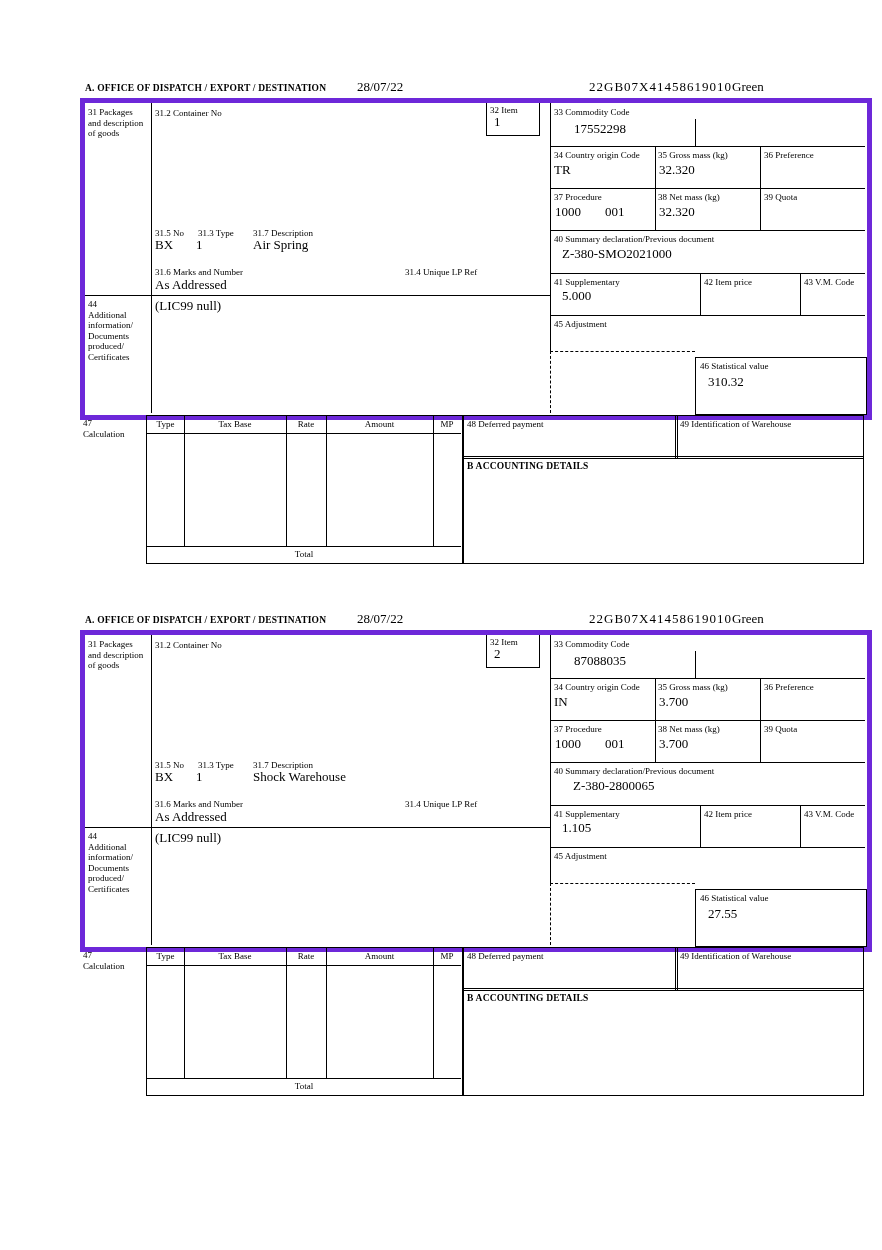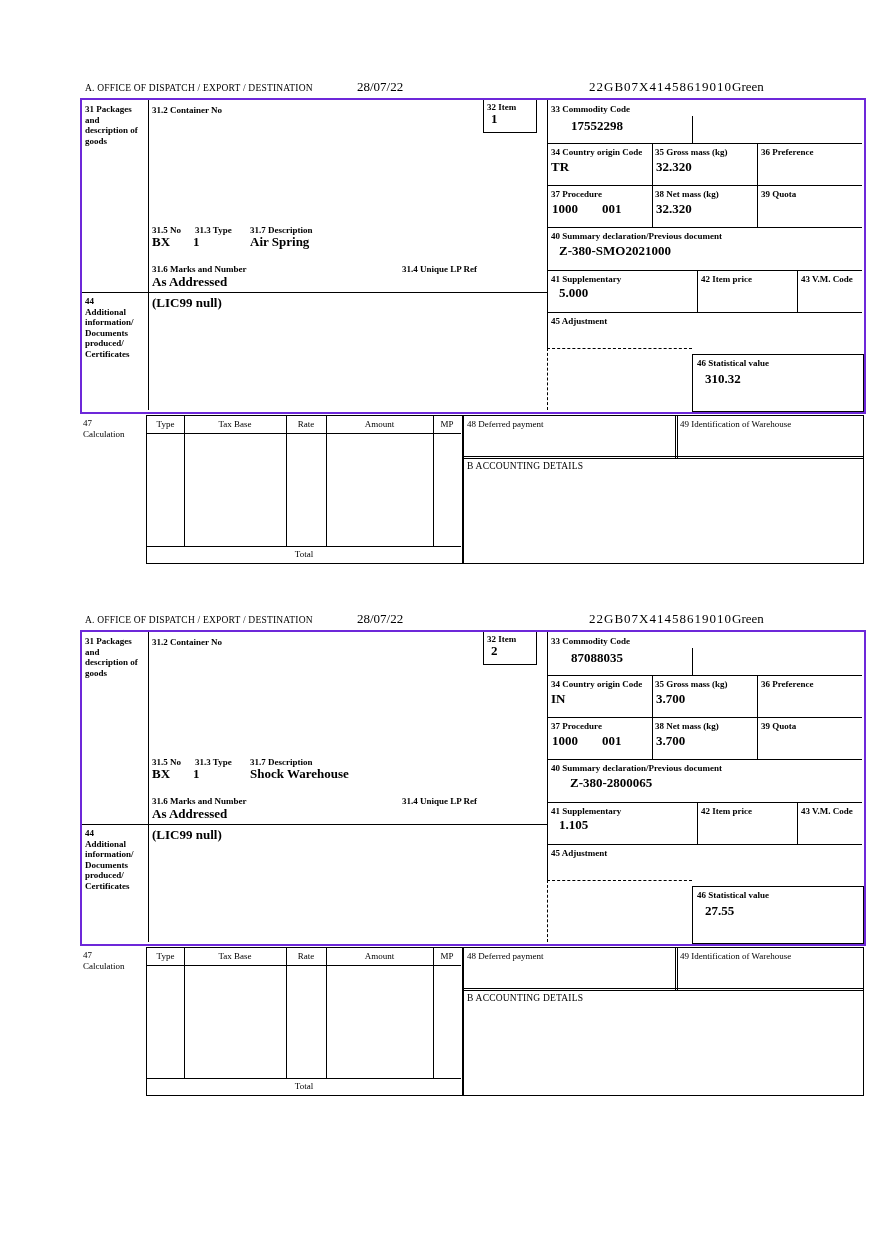--- a/index.html
+++ b/index.html
@@ -2,26 +2,26 @@
 <html><head>
 <meta charset="utf-8">
 <style>
   html,body{margin:0;padding:0;}
   body{width:882px;height:1250px;background:#ffffff;color:#000;font-family:"Liberation Serif","DejaVu Serif",serif;position:relative;overflow:hidden;}
   #page{position:absolute;inset:0;}
   .section{position:absolute;left:80px;width:783px;height:482px;}
   .abs{position:absolute;}
   .lbl{position:absolute;font-size:9px;line-height:1.18;}
   .val{position:absolute;font-size:13px;line-height:1.15;white-space:nowrap;}
-  .bold{font-weight:normal;}
+  .bold{font-weight:bold;}
   .hl{position:absolute;height:1px;background:#000;}
   .vl{position:absolute;width:1px;background:#000;}
   .hdash{position:absolute;height:0;border-top:1px dashed #000;}
   .vdash{position:absolute;width:0;border-left:1px dashed #000;}
-  .mainbox{position:absolute;left:0;top:18px;width:782px;height:312px;border:2px solid #6d28d9;font-weight:bold;}
+  .mainbox{position:absolute;left:0;top:18px;width:782px;height:312px;border:5px solid #6d28d9;}
   .calc{position:absolute;left:0;top:335px;width:782px;height:147px;}
   .rect{position:absolute;border:1px solid #000;}
   .th{position:absolute;top:3px;font-size:9px;text-align:center;}
 </style>
 </head>
 <body>
 
 <div id="page">
   <div class="section" style="top: 80px;">
 

